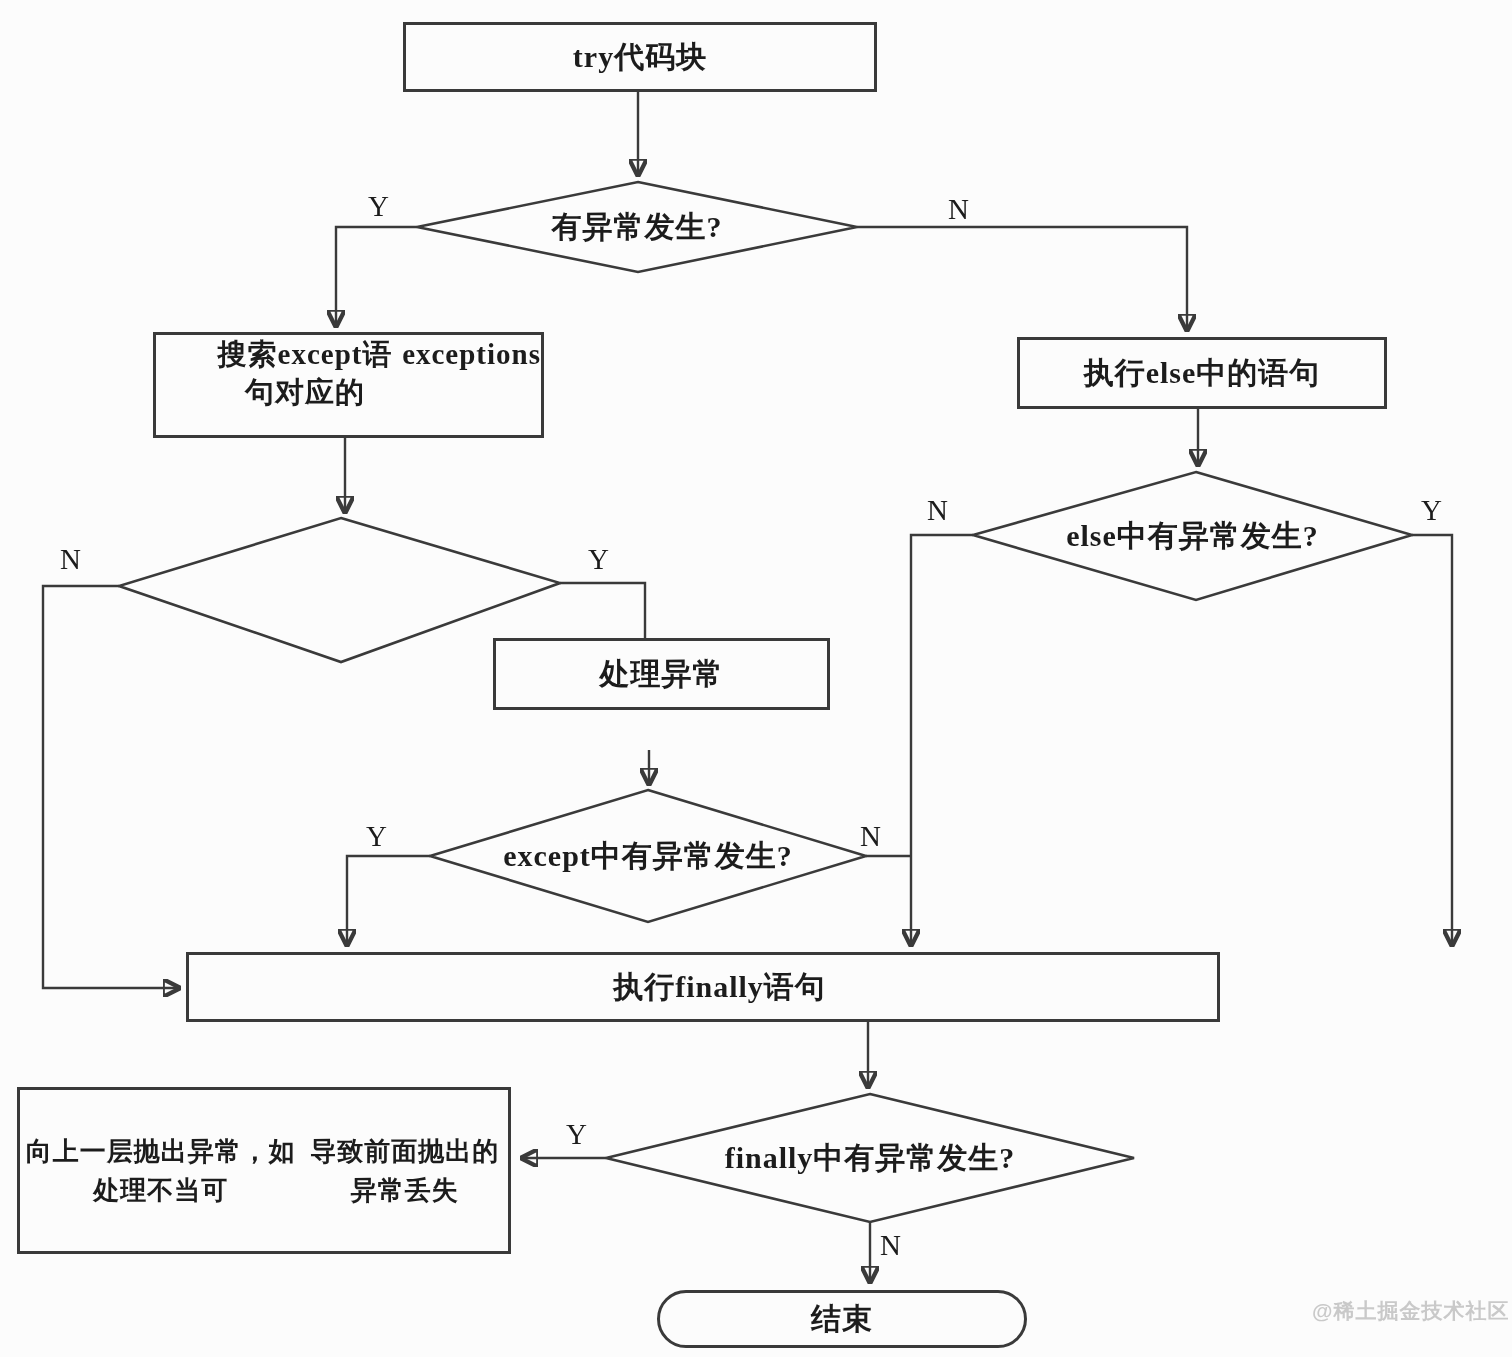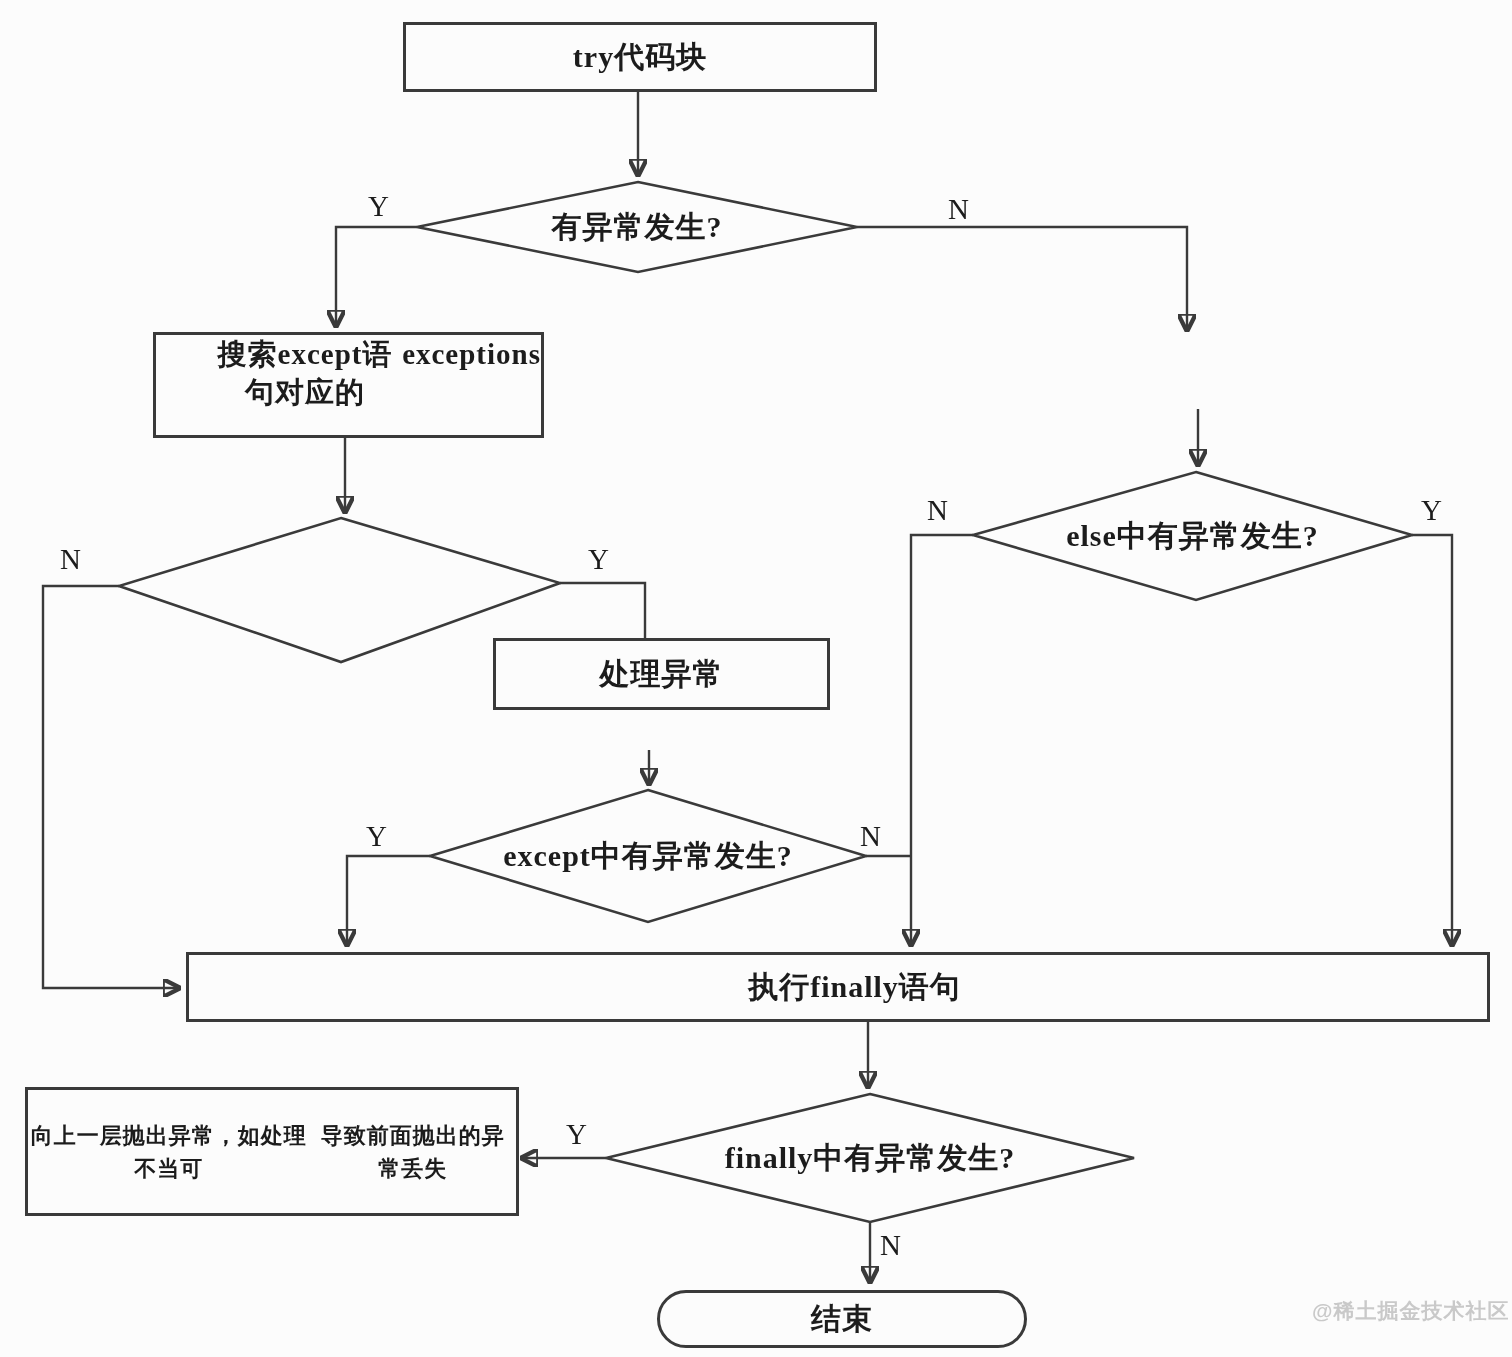--- a/index.html
+++ b/index.html
@@ -87,26 +87,27 @@
     <polygon points="870,1094 1134,1158 870,1222 606,1158"></polygon>
   </svg>
 
   <div class="node rect" style="left:403px;top:22px;width:474px;height:70px;">try代码块</div>
 
   <div class="node rect multiline" style="left:153px;top:332px;width:391px;height:106px;padding-left:52px;font-size:29px;line-height:1.32;">
     <span>搜索except语句对应的</span>
     <span>exceptions</span>
   </div>
 
+  <div class="node rect" style="left:1017px;top:337px;width:370px;height:72px;">执行else中的语句</div>
 
   <div class="node rect" style="left:493px;top:638px;width:337px;height:72px;">处理异常</div>
 
-  <div class="node rect" style="left:186px;top:952px;width:1304px;height:70px;padding-left:33px;">执行finally语句</div>
+  <div class="node rect" style="left:186px;top:952px;width:1034px;height:70px;padding-left:33px;">执行finally语句</div>
 
-  <div class="node rect multiline centered" style="left:25px;top:1087px;width:494px;height:129px;font-size:22px;line-height:1.5;">
+  <div class="node rect multiline centered" style="left:17px;top:1087px;width:494px;height:167px;font-size:26px;line-height:1.5;">
     <span>向上一层抛出异常，如处理不当可</span>
     <span>导致前面抛出的异常丢失</span>
   </div>
 
   <div class="node stadium" style="left:657px;top:1290px;width:370px;height:58px;">结束</div>
 
   <div class="node dtext" style="left:417px;top:182px;width:440px;height:90px;">有异常发生?</div>
   <div class="node dtext" style="left:430px;top:790px;width:436px;height:132px;">except中有异常发生?</div>
   <div class="node dtext" style="left:973px;top:472px;width:439px;height:128px;">else中有异常发生?</div>
   <div class="node dtext" style="left:606px;top:1094px;width:528px;height:128px;">finally中有异常发生?</div>

